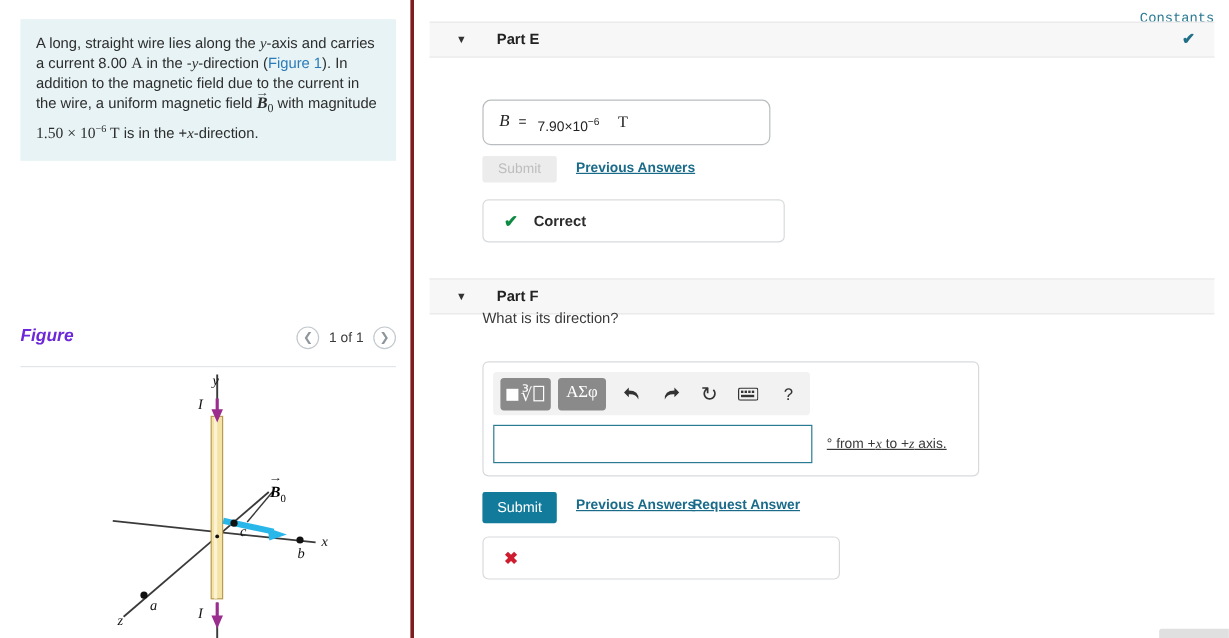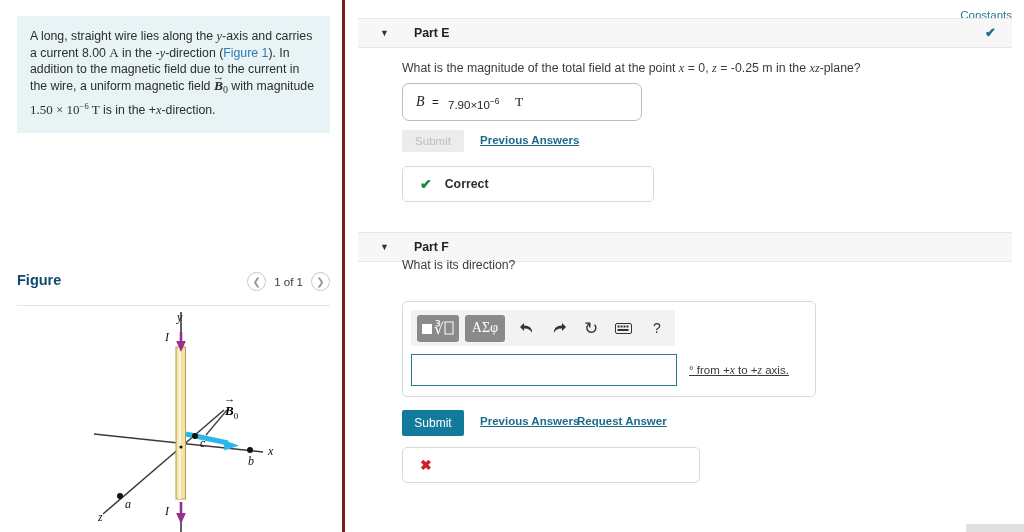--- a/index.html
+++ b/index.html
@@ -44,21 +44,21 @@
   sup.ex { font-size: 8.5px; vertical-align: super; }
 
   
   #figure-header {
     position: absolute; left: 17px; top: 270px;
     width: 313px; height: 36px;
     border-bottom: 1px solid #e3e6e8;
   }
   #figure-title {
     position: absolute; left: 0; top: 2px;
-    font-size: 14.5px; font-weight: bold; color: #0c4a6e;
+    font-size: 14.5px; font-weight: bold; color: #6d28d9; font-style: italic;
   }
   #figure-nav {
     position: absolute; right: 0; top: 2px;
     display: flex; align-items: center; gap: 8px;
   }
   .navbtn {
     width: 19px; height: 19px; border-radius: 50%;
     border: 1px solid #c3c9cd; color: #8d969b;
     font-size: 10px; display: flex; align-items: center;
     justify-content: center; background: #fff; line-height: 1;
@@ -68,21 +68,21 @@
   
   #figure-canvas { position: absolute; left: 10px; top: 306px; width: 330px; height: 226px; }
 
   
   #right-panel {
     position: absolute; left: 346px; top: 0;
     width: 678px; height: 532px; background: #fff;
   }
   #constants-link {
     position: absolute; right: 12px; top: 9px;
-    font-size: 11.5px; color: #2b7a93; cursor: pointer;
+    font-size: 11.5px; color: #2b7a93; cursor: pointer; font-family: Liberation Mono, monospace;
   }
   .part-header {
     position: absolute; left: 12px;
     width: 654px; height: 30px;
     background: #f7f7f7;
     border-top: 1px solid #e8e8e8;
     border-bottom: 1px solid #e8e8e8;
   }
   .part-caret {
     position: absolute; left: 22px; top: 9px;
@@ -263,23 +263,20 @@
 <div id="right-panel">
 
   <div id="constants-link">Constants</div>
 
   <div class="part-header" style="top:18px;">
     <div class="part-caret">▼</div>
     <div class="part-label">Part E</div>
     <div class="part-check">✔</div>
   </div>
 
-  <div class="q-text" style="top:61px;">
-    <span>What is the magnitude of the total field at the point </span><span class="it">x</span><span> = 0, </span><span class="it">z</span><span> = -0.25 m in the </span><span class="it">xz</span><span>-plane?</span>
-  </div>
 
   <div id="answer-box-e">
     <span class="bsym">B</span>
     <span class="beq">=</span>
     <span class="bval"><span>7.90×10</span><sup class="ex">−6</sup></span>
     <span class="bunit">T</span>
   </div>
 
   <div class="submit-disabled" style="left:56px; top:130px;">Submit</div>
   <div class="link-ul" style="left:134px; top:134px;">Previous Answers</div>

